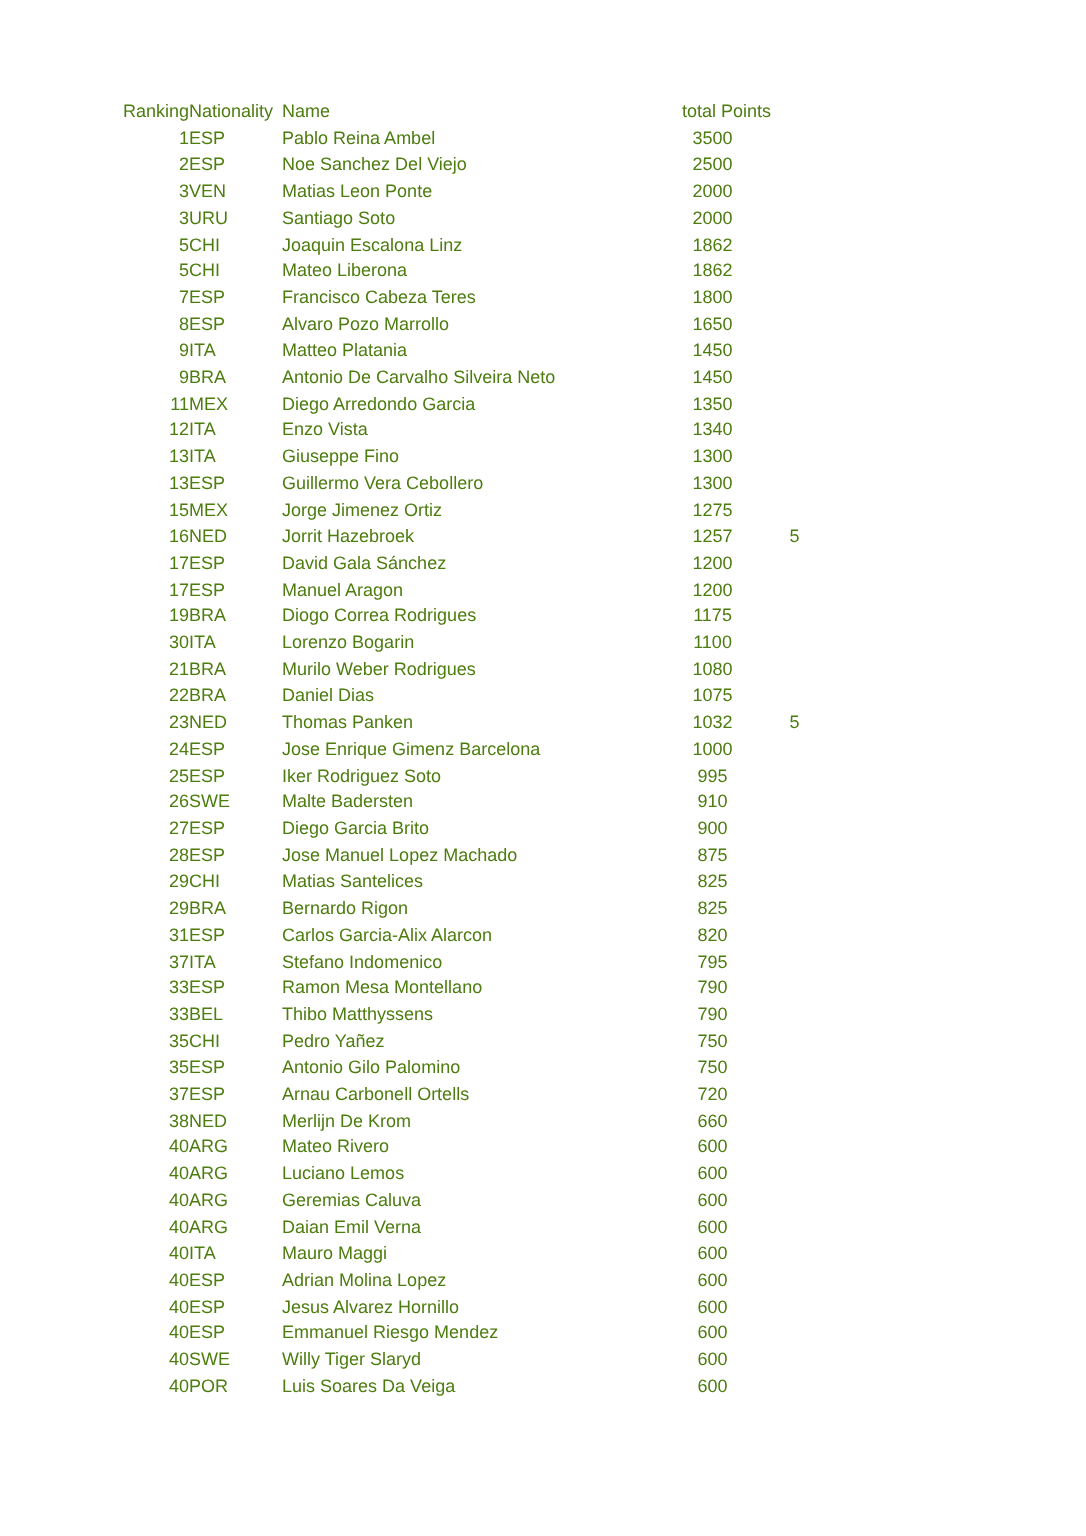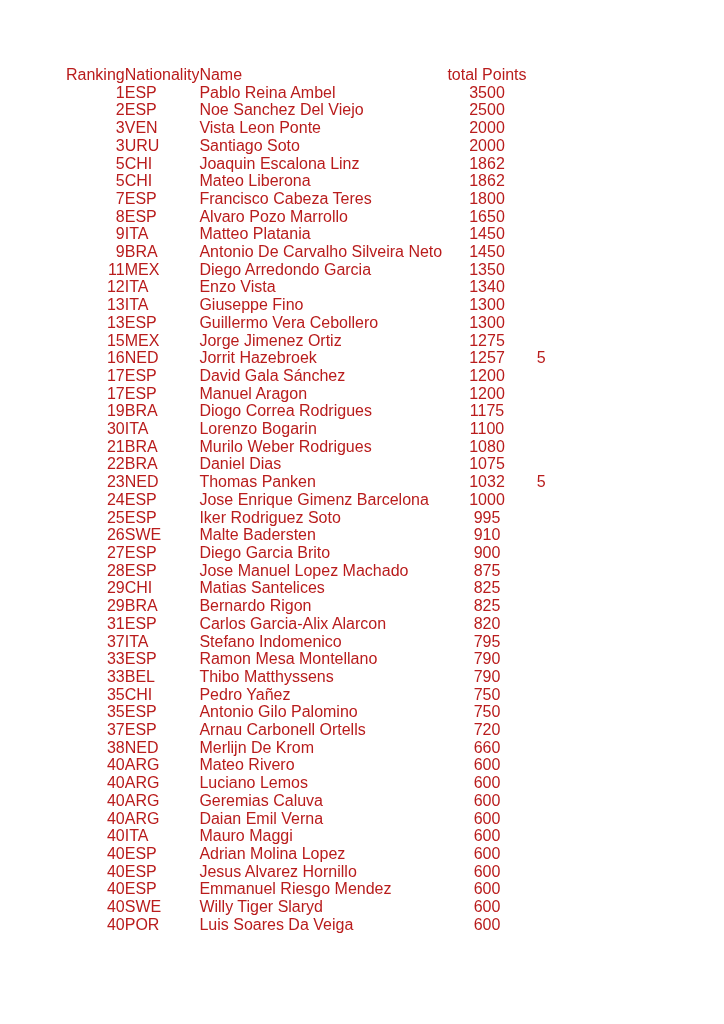--- a/index.html
+++ b/index.html
@@ -10,45 +10,45 @@
   .page {
     position: relative;
     width: 724px;
     height: 1024px;
     background: #ffffff;
     overflow: hidden;
     font-family: "Liberation Sans", sans-serif;
   }
   table.ranking-table {
     position: absolute;
-    left: 66px;
+    left: 82px;
     top: 66px;
     border-collapse: collapse;
     table-layout: fixed;
     font-family: "Liberation Sans", sans-serif;
-    font-size: 16px;
-    color: #b91c1c;
+    font-size: 12px;
+    color: #4d7c0f;
   }
   table.ranking-table td, table.ranking-table th {
     height: 17.7px;
     padding: 0;
     margin: 0;
     font-weight: normal;
     vertical-align: middle;
     white-space: nowrap;
     overflow: hidden;
     line-height: 17.7px;
   }
   .col-ranking   { width: 44px;  text-align: right; }
   .col-nat       { width: 62px;  text-align: left;  padding-left: 9px; }
   .col-name      { width: 248px; text-align: left;  }
   .col-points    { width: 78px;  text-align: center; }
   .col-extra     { width: 19px;  text-align: right; }
   th.col-ranking { text-align: left; }
-  th.col-points  { text-align: center; padding-left: 3px; }
+  th.col-points  { text-align: right; padding-left: 3px; }
 </style>
 </head>
 <body>
 
 <div class="page">
   <table class="ranking-table">
     <thead>
       <tr>
         <th class="col-ranking">Ranking</th>
         <th class="col-nat">Nationality</th>
@@ -68,21 +68,21 @@
         <tr>
           <td class="col-ranking">2</td>
           <td class="col-nat">ESP</td>
           <td class="col-name">Noe Sanchez Del Viejo</td>
           <td class="col-points">2500</td>
           <td class="col-extra"></td>
         </tr>
         <tr>
           <td class="col-ranking">3</td>
           <td class="col-nat">VEN</td>
-          <td class="col-name">Vista Leon Ponte</td>
+          <td class="col-name">Matias Leon Ponte</td>
           <td class="col-points">2000</td>
           <td class="col-extra"></td>
         </tr>
         <tr>
           <td class="col-ranking">3</td>
           <td class="col-nat">URU</td>
           <td class="col-name">Santiago Soto</td>
           <td class="col-points">2000</td>
           <td class="col-extra"></td>
         </tr>

